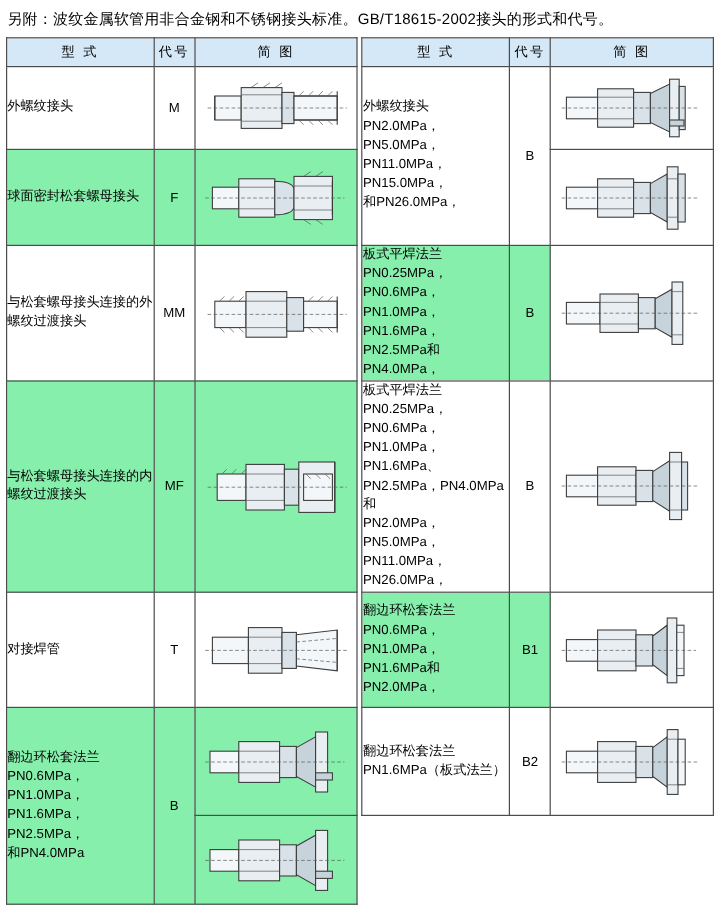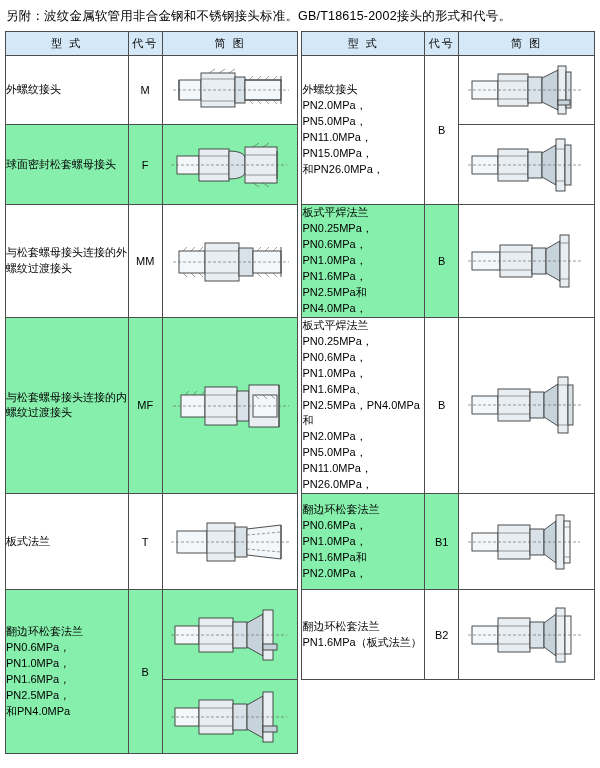--- a/index.html
+++ b/index.html
@@ -257,21 +257,21 @@
               <rect x="96" y="12" width="10" height="56" class="fl-a ln"></rect>
               <rect x="106" y="20" width="5" height="40" class="fl-b ln"></rect>
               <path d="M96 20 L106 20 M96 60 L106 60" class="ln-thin"></path>
               <path d="M6 40 L120 40" class="dash"></path>
             </svg>
           </div>
         </td>
       </tr>
 
       <tr>
-        <td class="c-type white" style="height:96px">板式法兰</td>
+        <td class="c-type white" style="height:96px">对接焊管</td>
         <td class="c-code white">T</td>
         <td class="c-fig figcell white">
           <div class="figwrap">
             <svg width="130" height="82" viewBox="0 0 130 82">
               <rect x="12" y="30" width="30" height="22" class="fl-c ln"></rect>
               <rect x="42" y="22" width="28" height="38" class="fl-a ln"></rect>
               <path d="M42 30 L70 30 M42 52 L70 52" class="ln-thin"></path>
               <rect x="70" y="26" width="12" height="30" class="fl-b ln"></rect>
               <path d="M82 28 L116 24 L116 58 L82 54 Z" class="fl-c ln"></path>
               <path d="M82 34 L116 31 M82 48 L116 51" class="dash"></path>

